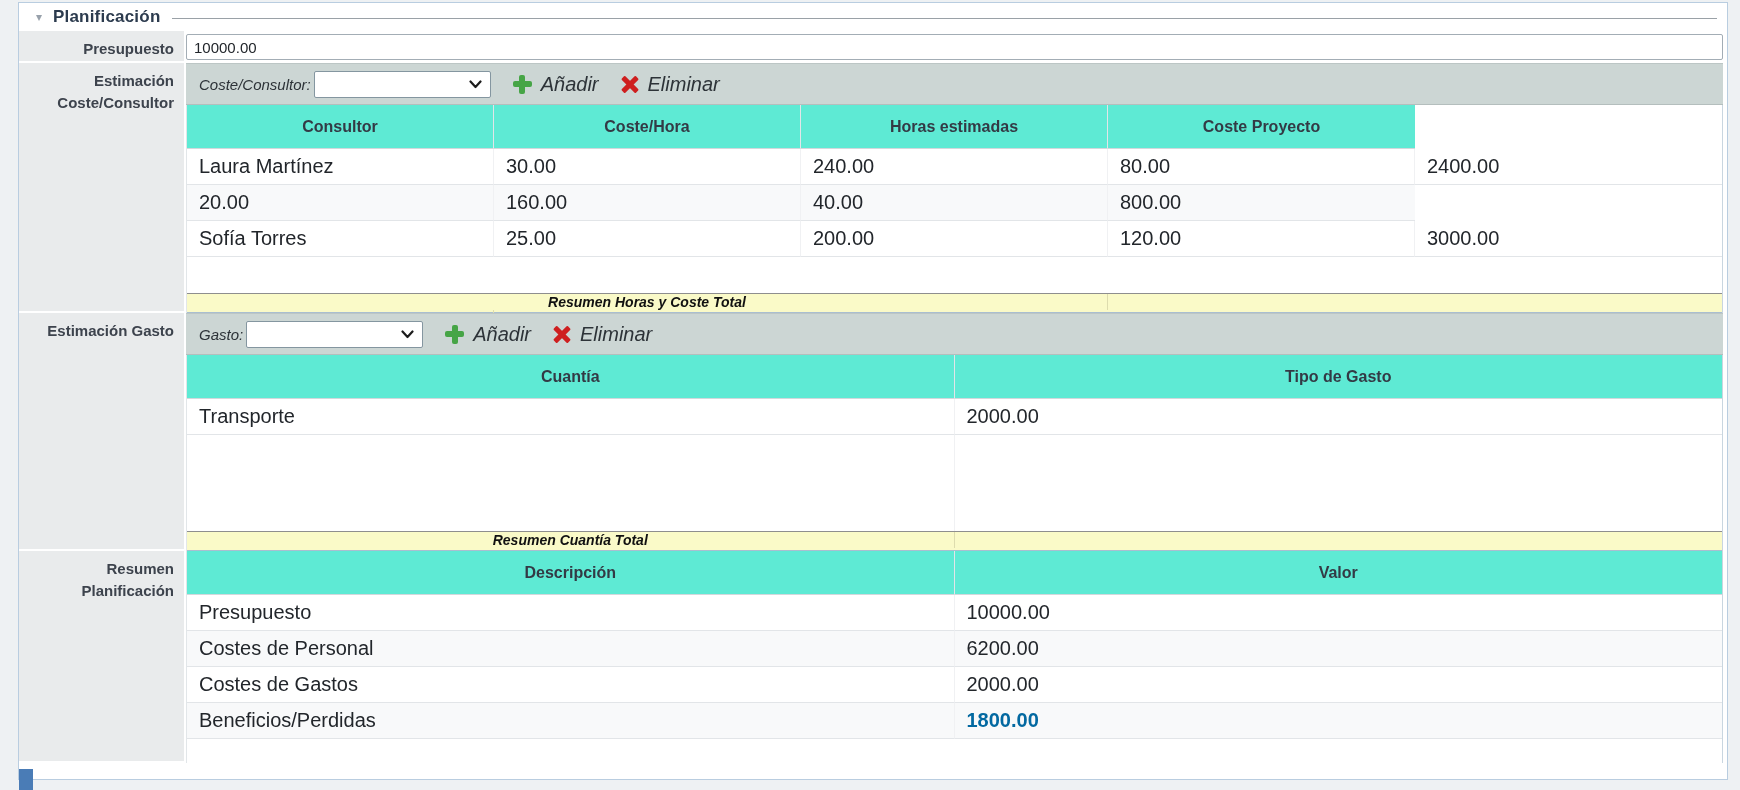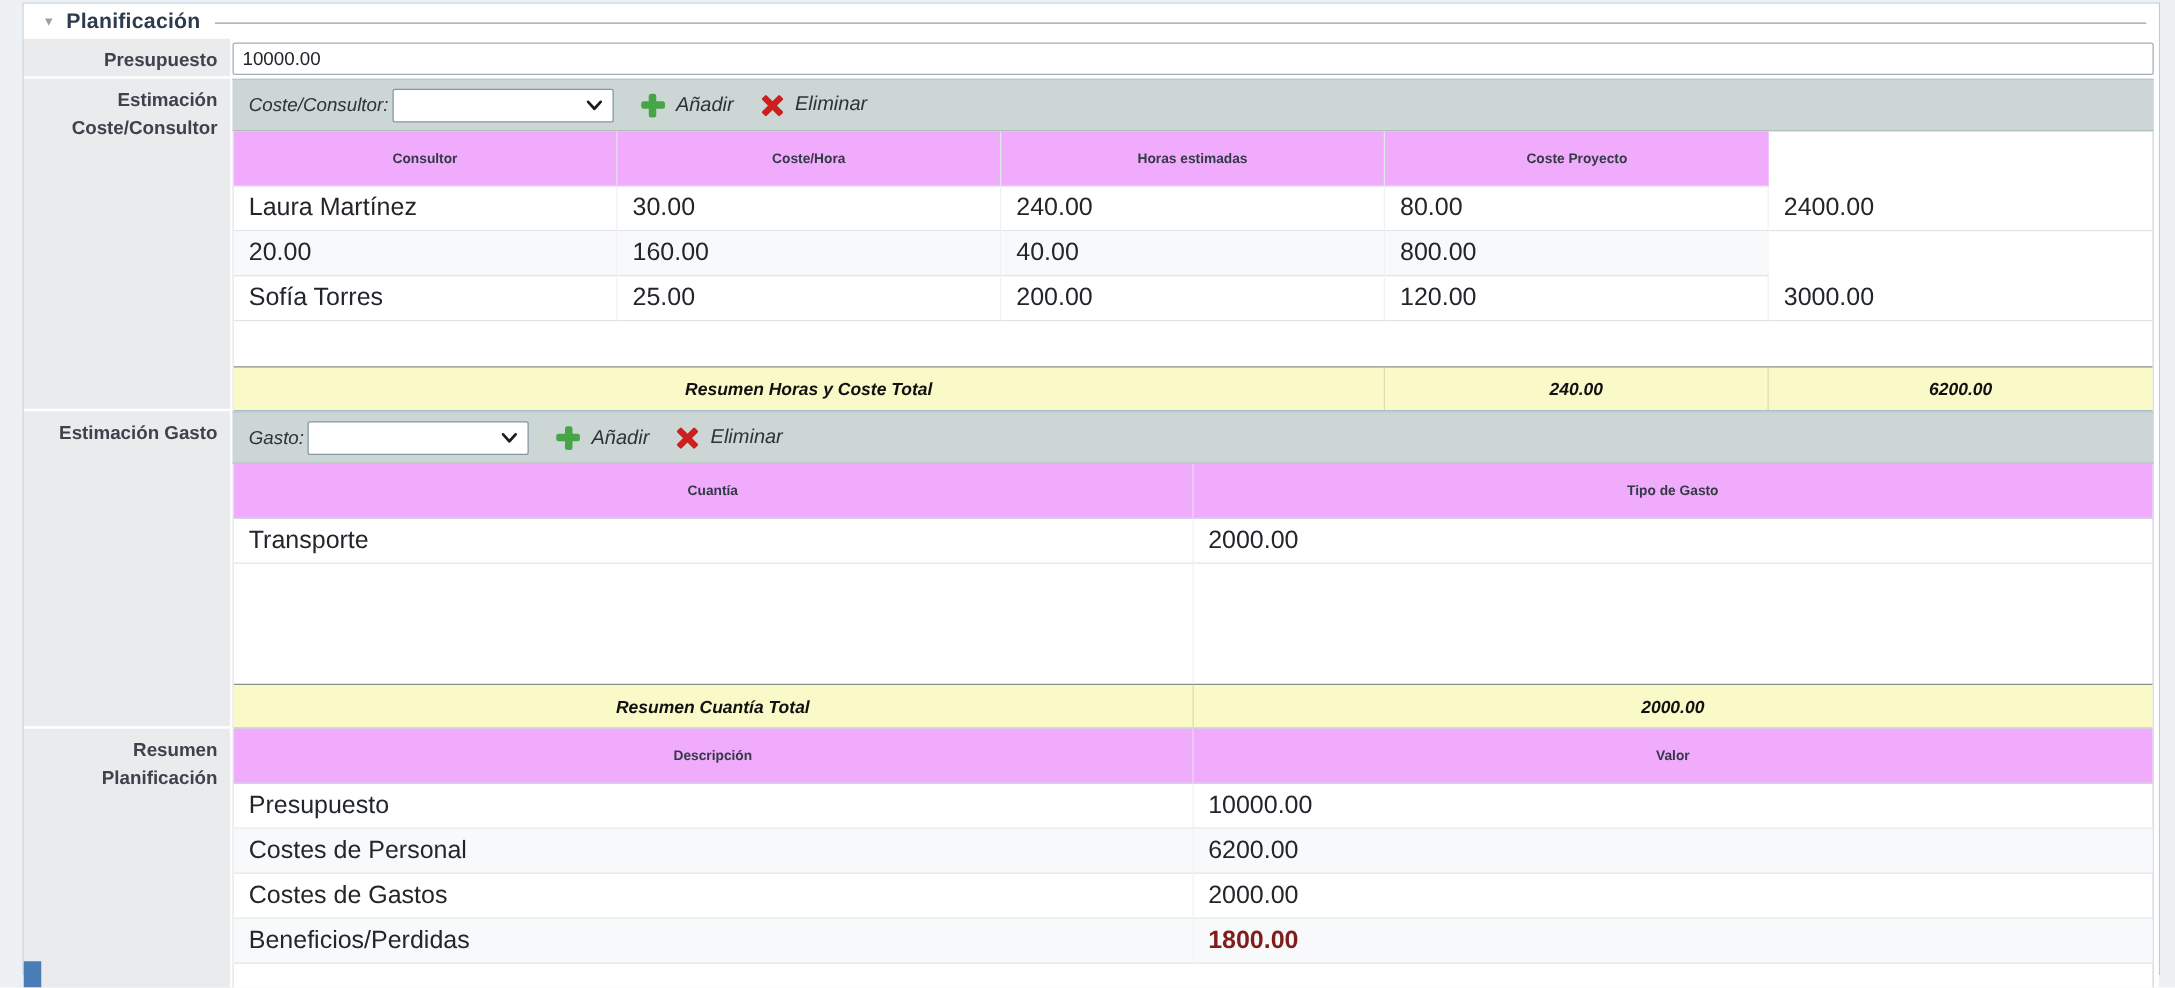--- a/index.html
+++ b/index.html
@@ -64,73 +64,74 @@
   }
   .tb-select-label { margin-right: 3px; }
   .select-box {
     width: 177px; height: 27px; background: #fff;
     border: 1px solid #8496a0; border-radius: 2px;
     display: flex; align-items: center; justify-content: space-between;
     padding: 0 8px; cursor: pointer;
   }
   .select-box svg { display: block; }
   .tb-btn {
-    display: flex; align-items: flex-end; cursor: pointer;
-    margin-left: 22px; gap: 9px; font-size: 16px; color: #2d3338;
+    display: flex; align-items: center; cursor: pointer;
+    margin-left: 22px; gap: 9px; font-size: 20px; color: #2d3338;
   }
   .plus-icon { position: relative; width: 19px; height: 19px; display: inline-block; }
   .plus-icon::before, .plus-icon::after {
     content: ""; position: absolute; background: #46a546; border-radius: 2px;
   }
   .plus-icon::before { left: 0; top: 6.5px; width: 19px; height: 6px; }
   .plus-icon::after  { top: 0; left: 6.5px; height: 19px; width: 6px; }
   .x-icon { position: relative; width: 18px; height: 18px; display: inline-block; }
   .x-icon::before, .x-icon::after {
     content: ""; position: absolute; left: -1px; top: 6.5px;
     width: 20px; height: 5px; background: #ce1f1f; border-radius: 1px;
   }
   .x-icon::before { transform: rotate(45deg); }
   .x-icon::after  { transform: rotate(-45deg); }
   
   .tbl { width: 100%; border-left: 1px solid #e2e6e9; border-right: 1px solid #c9d6e0; }
   .trow { display: flex; }
   .th {
     height: 44px; display: flex; align-items: center; justify-content: center;
-    font-weight: bold; font-size: 11px; color: #333a45;
-    background: #f0abfc;
+    font-weight: bold; font-size: 16px; color: #333a45;
+    background: #5eead4;
     border-right: 1px solid #e2e5e8;
     border-bottom: 1px solid #d3d8dc;
   }
   .th:last-child { border-right: none; }
   .td {
     height: 36px; display: flex; align-items: center;
     font-size: 20px; color: #22262b;
     padding-left: 12px;
     border-right: 1px solid #f0f1f3;
     border-bottom: 1px solid #e2e5e8;
   }
   .td:last-child { border-right: none; }
   .trow.zebra .td { background: #f8f9fa; }
   .w20 { width: 20%; } .w50 { width: 50%; } .w60 { width: 60%; }
   .filler-consultant { height: 36px; border-bottom: none; }
   .filler-expense { height: 96px; }
   .filler-expense .half { width: 50%; border-right: 1px solid #f0f1f3; height: 100%; }
   .sum-row {
-    display: flex; height: 36px;
+    display: flex; height: 20px;
     background: #fafac8;
     border-top: 1px solid #8e8e8e;
     border-bottom: 1px solid #a9bed0;
+    flex-direction: column;
   }
   .sum-cell {
     display: flex; align-items: center; justify-content: center;
     font-size: 14px; font-weight: bold; font-style: italic; color: #111;
     border-right: 1px solid #dddcae;
   }
   .sum-cell:last-child { border-right: none; }
-  .profit { color: #7f1d1d; font-weight: bold; }
+  .profit { color: #0369a1; font-weight: bold; }
   .corner-accent {
     position: absolute; left: 19px; top: 769px; width: 14px; height: 21px;
     background: #4a7cb6;
   }
 </style>
 </head>
 <body>
 
 <div class="panel">
 

